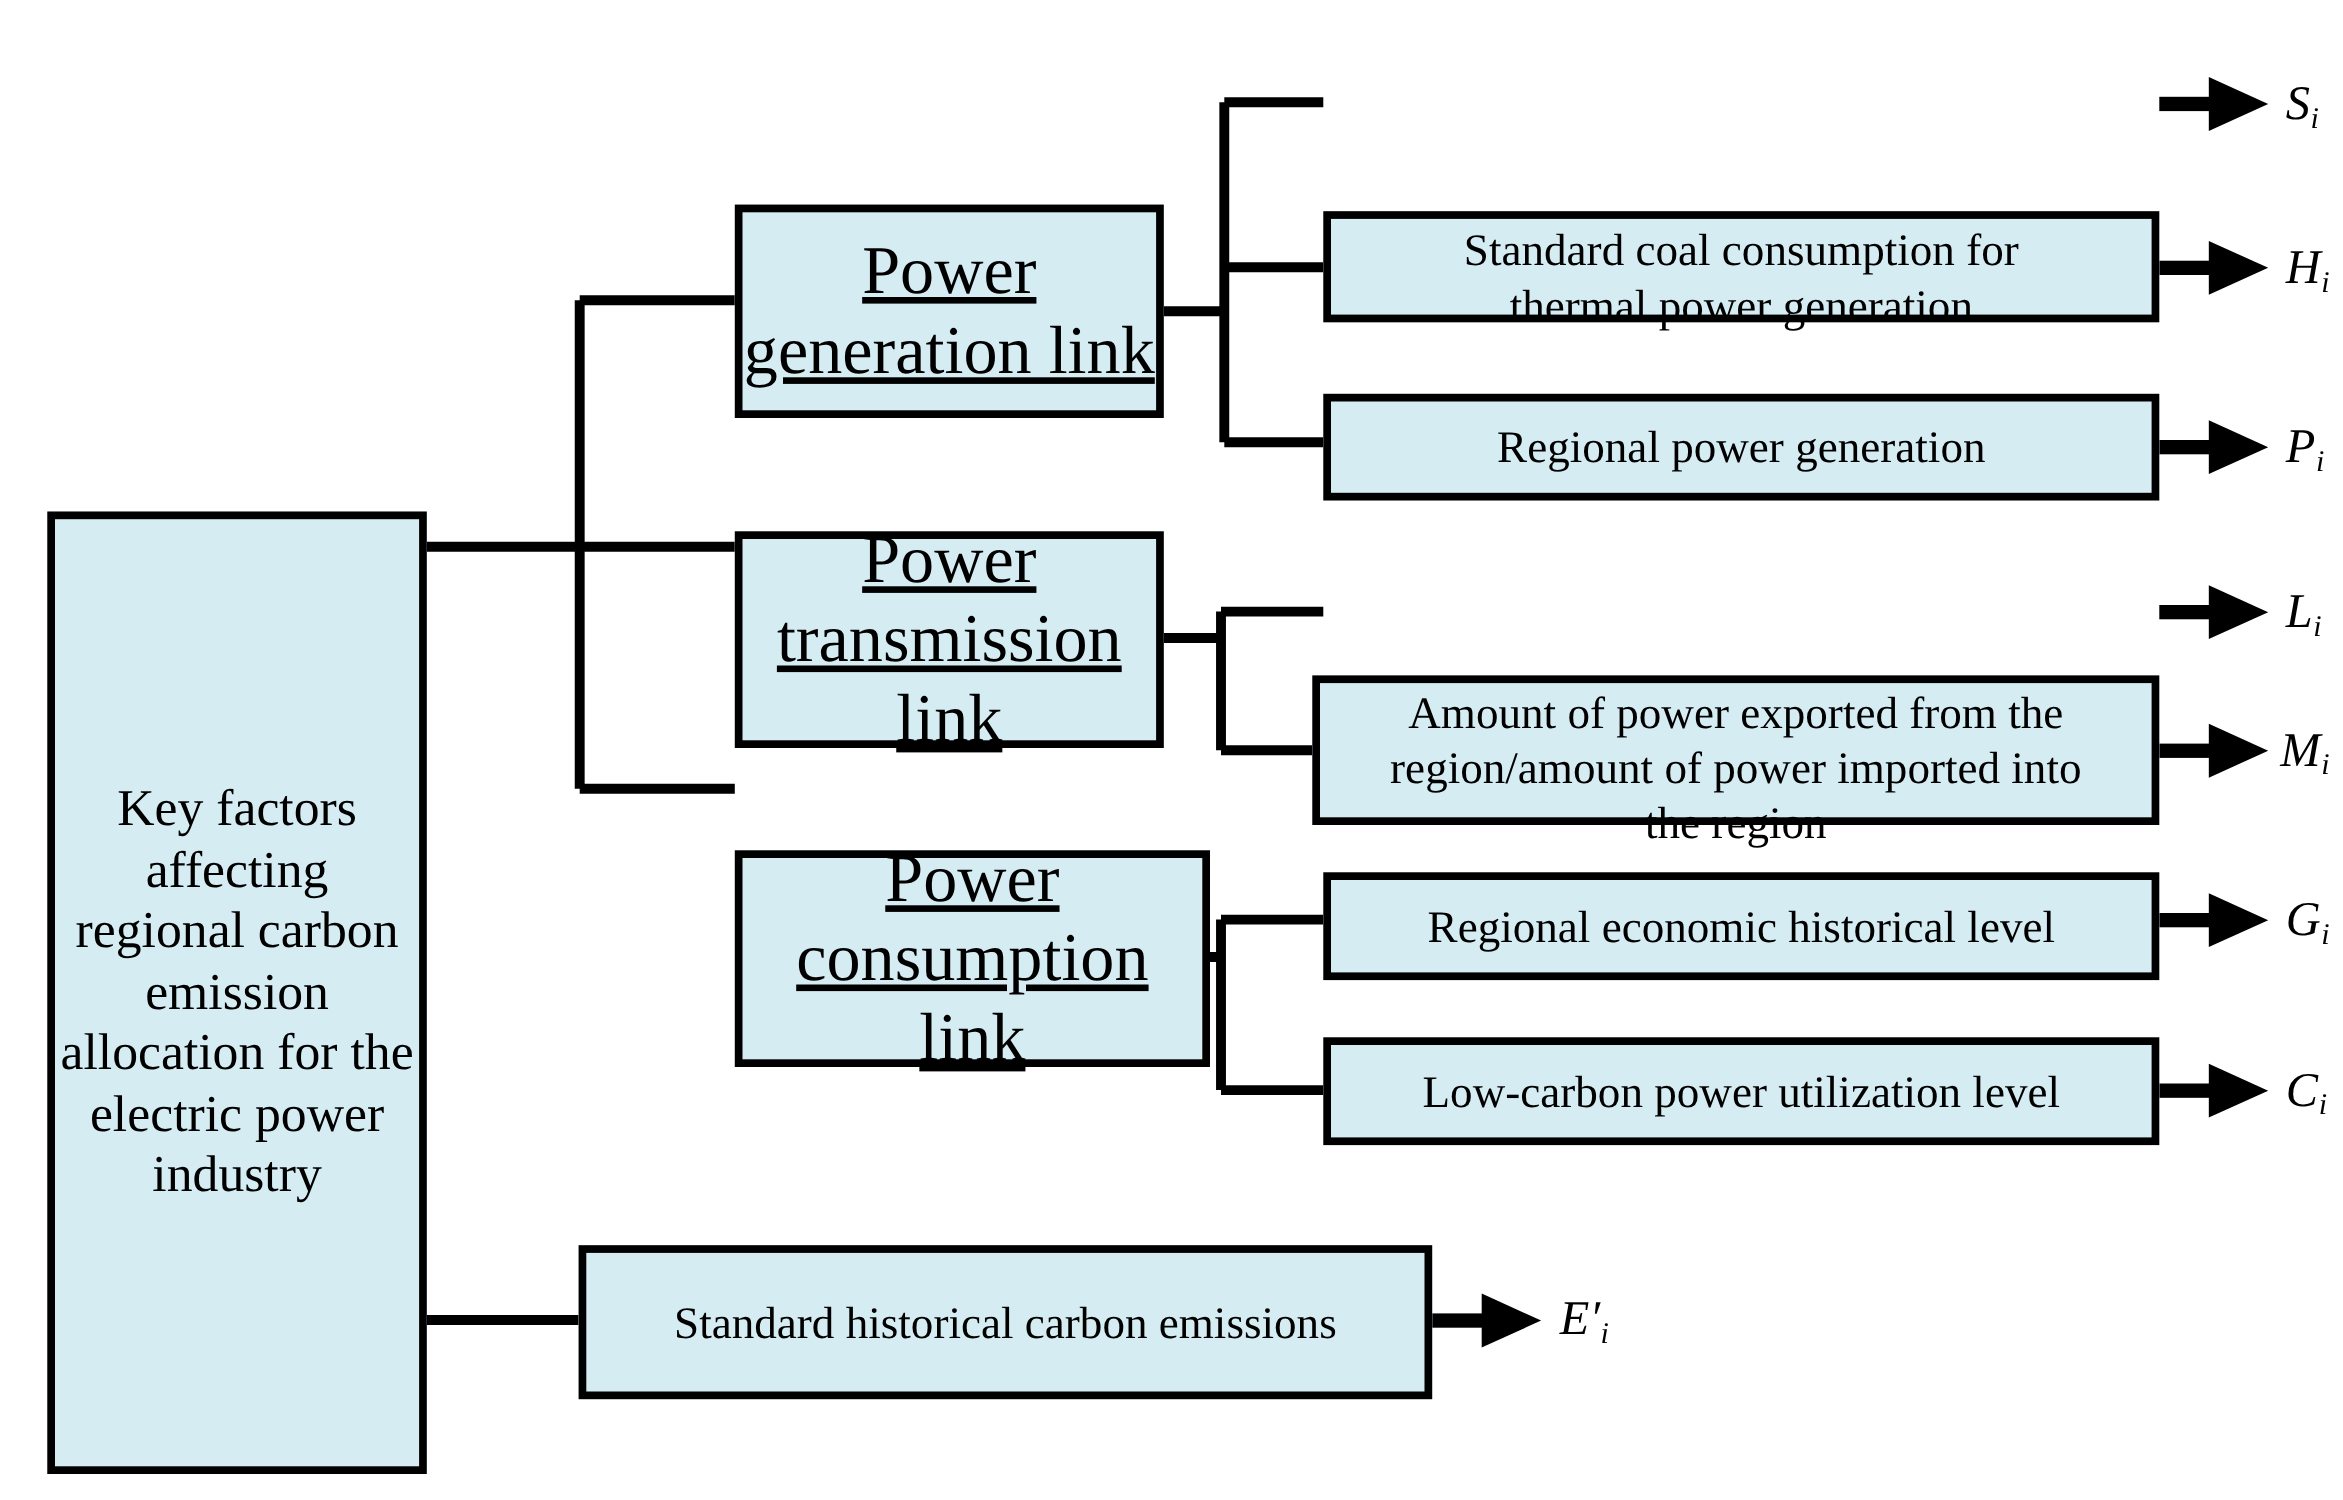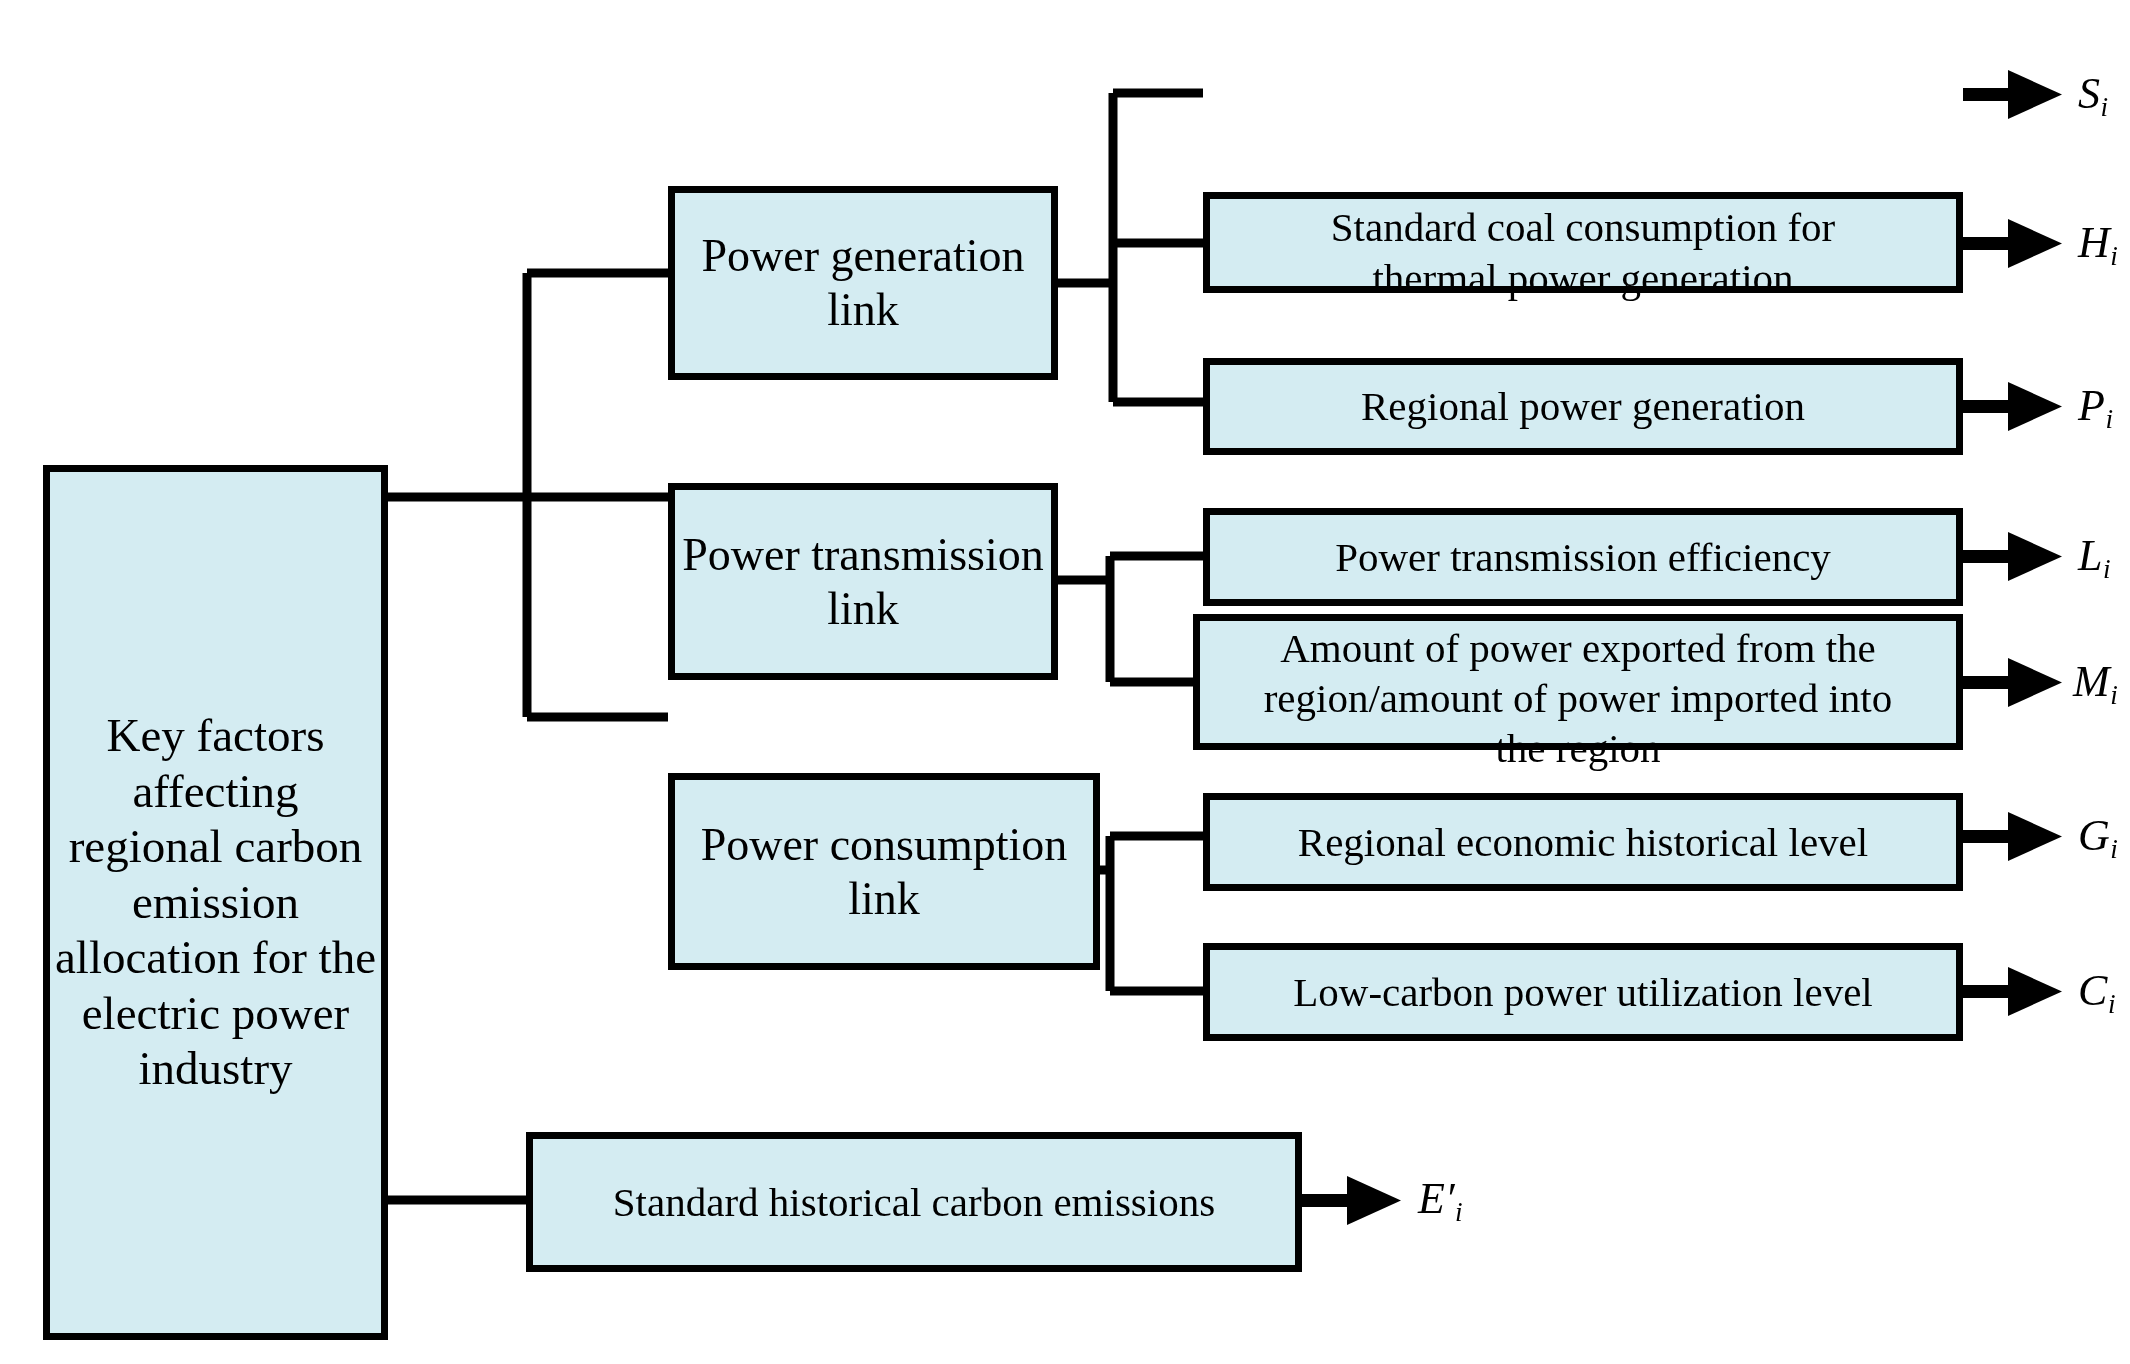--- a/index.html
+++ b/index.html
@@ -39,21 +39,21 @@
     color: #000000;
     font-family: "Liberation Serif", "DejaVu Serif", serif;
     line-height: 1.12;
     white-space: pre-line;
   }
   
   #n-root { left: 43px; top: 465px; width: 345px; height: 875px; }
   #n-root .txt { font-size: 47px; line-height: 1.18; }
 
   
-  .link-node .txt { font-size: 46px; line-height: 1.17; }
+  .link-node .txt { font-size: 62px; line-height: 1.17; text-decoration: underline; }
   #n-gen   { left: 668px; top: 186px; width: 390px; height: 194px; }
   #n-trans { left: 668px; top: 483px; width: 390px; height: 197px; }
   #n-cons  { left: 668px; top: 773px; width: 432px; height: 197px; }
 
   
   .leaf .txt { font-size: 41px; line-height: 1.22; }
   #n-s { left: 1203px; top: 43px;  width: 760px; height: 100px; }
   #n-h { left: 1203px; top: 192px; width: 760px; height: 101px; }
   #n-p { left: 1203px; top: 358px; width: 760px; height: 97px;  }
   #n-l { left: 1203px; top: 508px; width: 760px; height: 98px;  }
@@ -172,23 +172,20 @@
     <span class="txt">Power consumption link</span>
   </div>
 
   <div class="node leaf" id="n-h">
     <span class="txt">Standard coal consumption for
 thermal power generation</span>
   </div>
   <div class="node leaf" id="n-p">
     <span class="txt">Regional power generation</span>
   </div>
-  <div class="node leaf" id="n-l">
-    <span class="txt">Power transmission efficiency</span>
-  </div>
   <div class="node leaf" id="n-m">
     <span class="txt">Amount of power exported from the
 region/amount of power imported into
 the region</span>
   </div>
   <div class="node leaf" id="n-g">
     <span class="txt">Regional economic historical level</span>
   </div>
   <div class="node leaf" id="n-c">
     <span class="txt">Low-carbon power utilization level</span>

